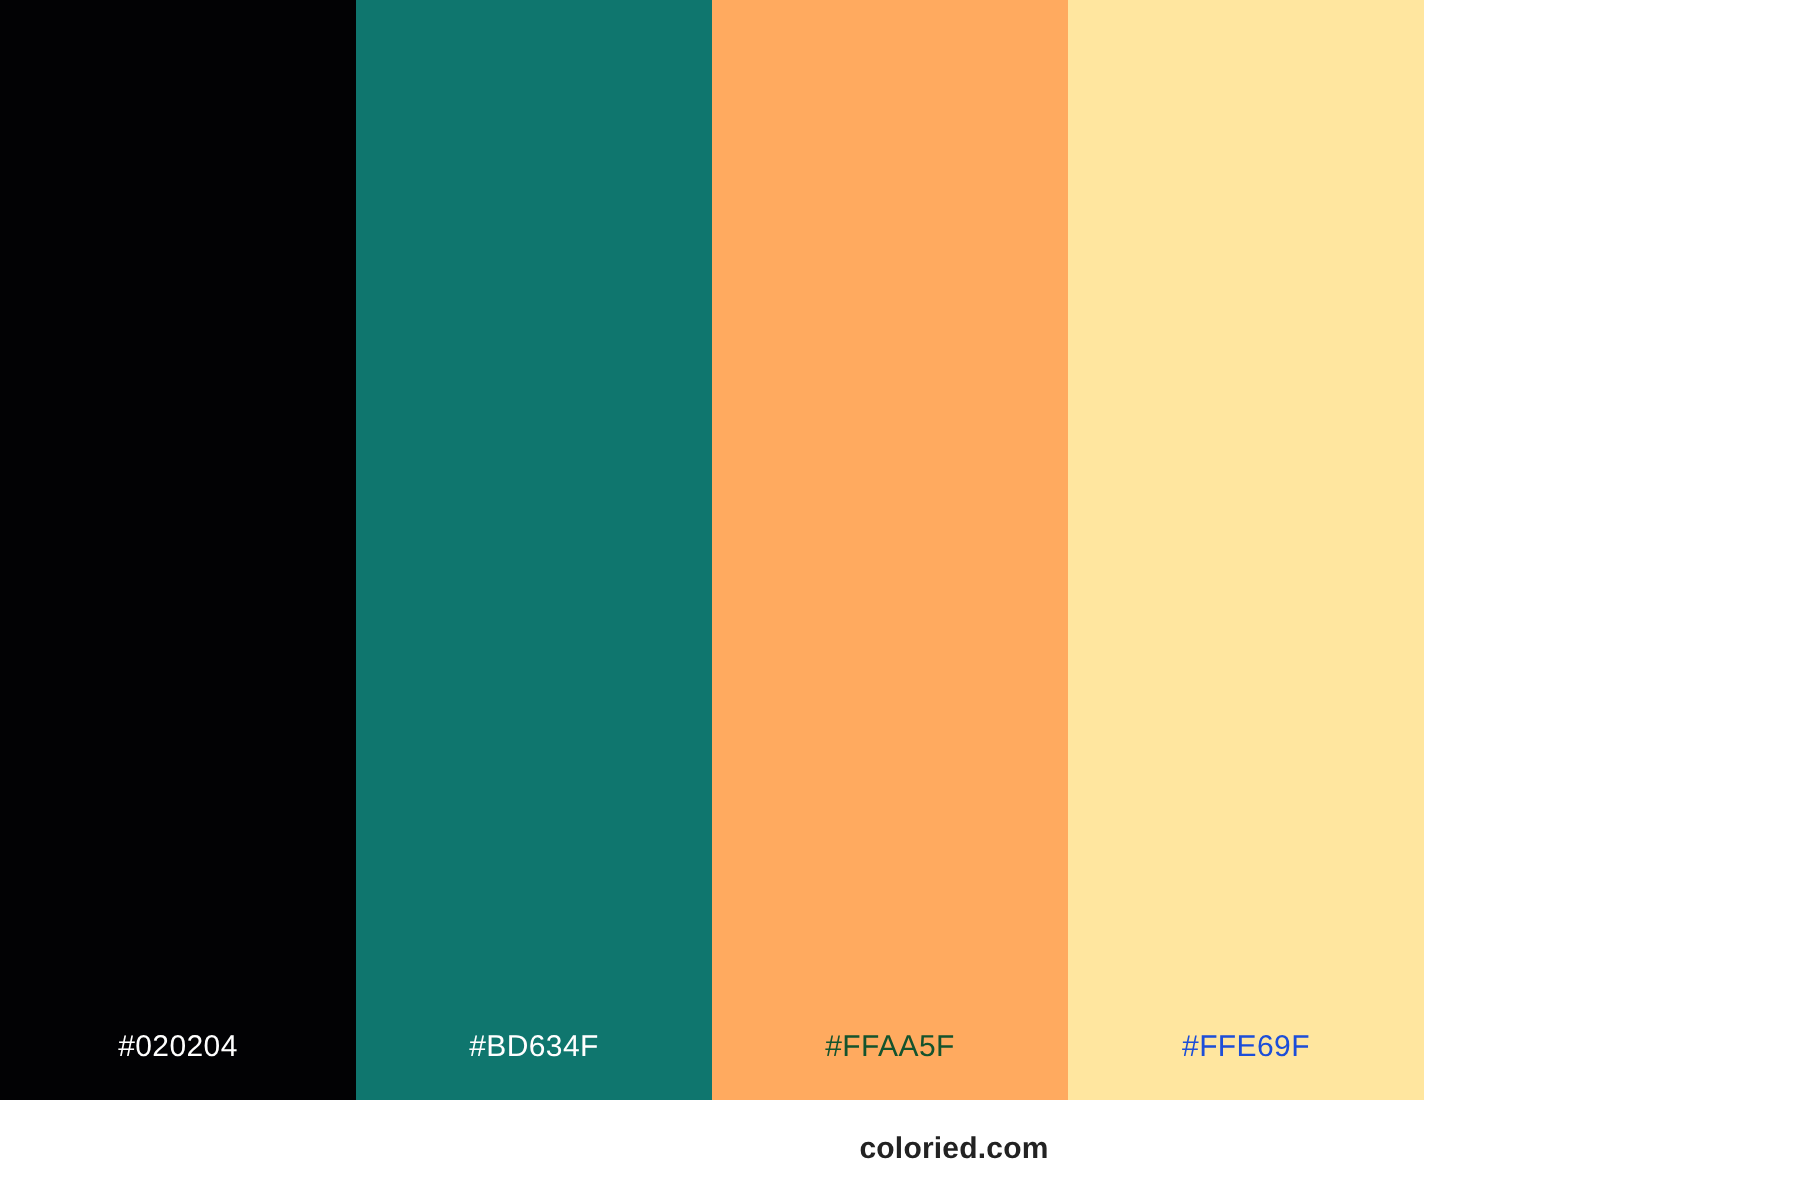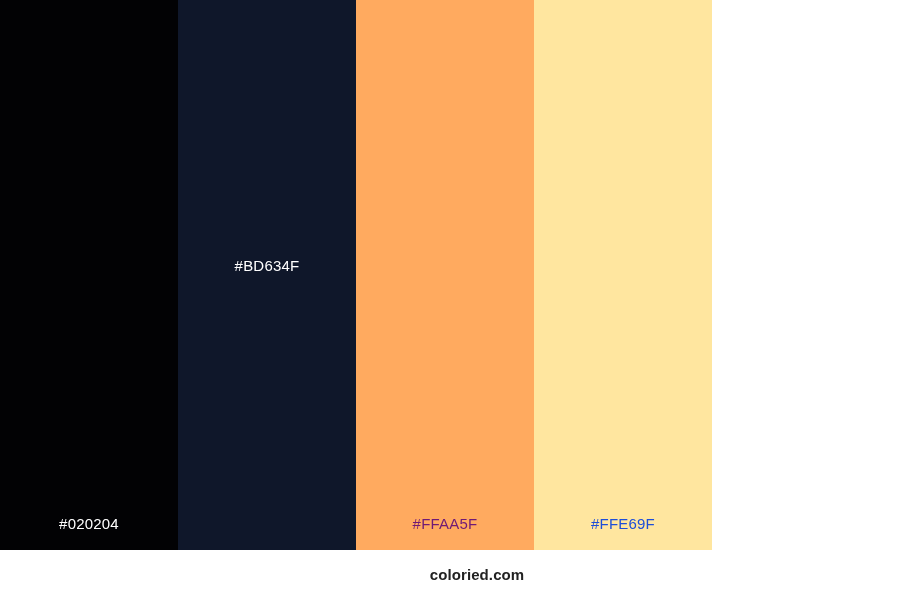--- a/index.html
+++ b/index.html
@@ -78,26 +78,26 @@
 
 <div id="palette-page" style="background-color: rgb(255, 255, 255);">
 
   <div id="swatch-strip">
 
     <div class="swatch" style="background-color: rgb(2, 2, 4);">
       <span class="swatch-label" style="color: rgb(255, 255, 255);">#020204</span>
     </div>
 
 
-    <div class="swatch" style="background-color: #0f172a; align-items: center;">
+    <div class="swatch" style="background-color: #0f766e;">
       <span class="swatch-label" style="color: rgb(255, 255, 255);">#BD634F</span>
     </div>
 
     <div class="swatch" style="background-color: rgb(255, 170, 95);">
-      <span class="swatch-label" style="color: #701a75;">#FFAA5F</span>
+      <span class="swatch-label" style="color: #14532d;">#FFAA5F</span>
     </div>
 
     <div class="swatch" style="background-color: rgb(255, 230, 159);">
       <span class="swatch-label" style="color: #1d4ed8;">#FFE69F</span>
     </div>
 
   </div>
 
   <div id="site-footer" style="background-color: rgb(255, 255, 255);">
     <span id="footer-brand" style="color: rgb(34, 34, 34);">coloried.com</span>

